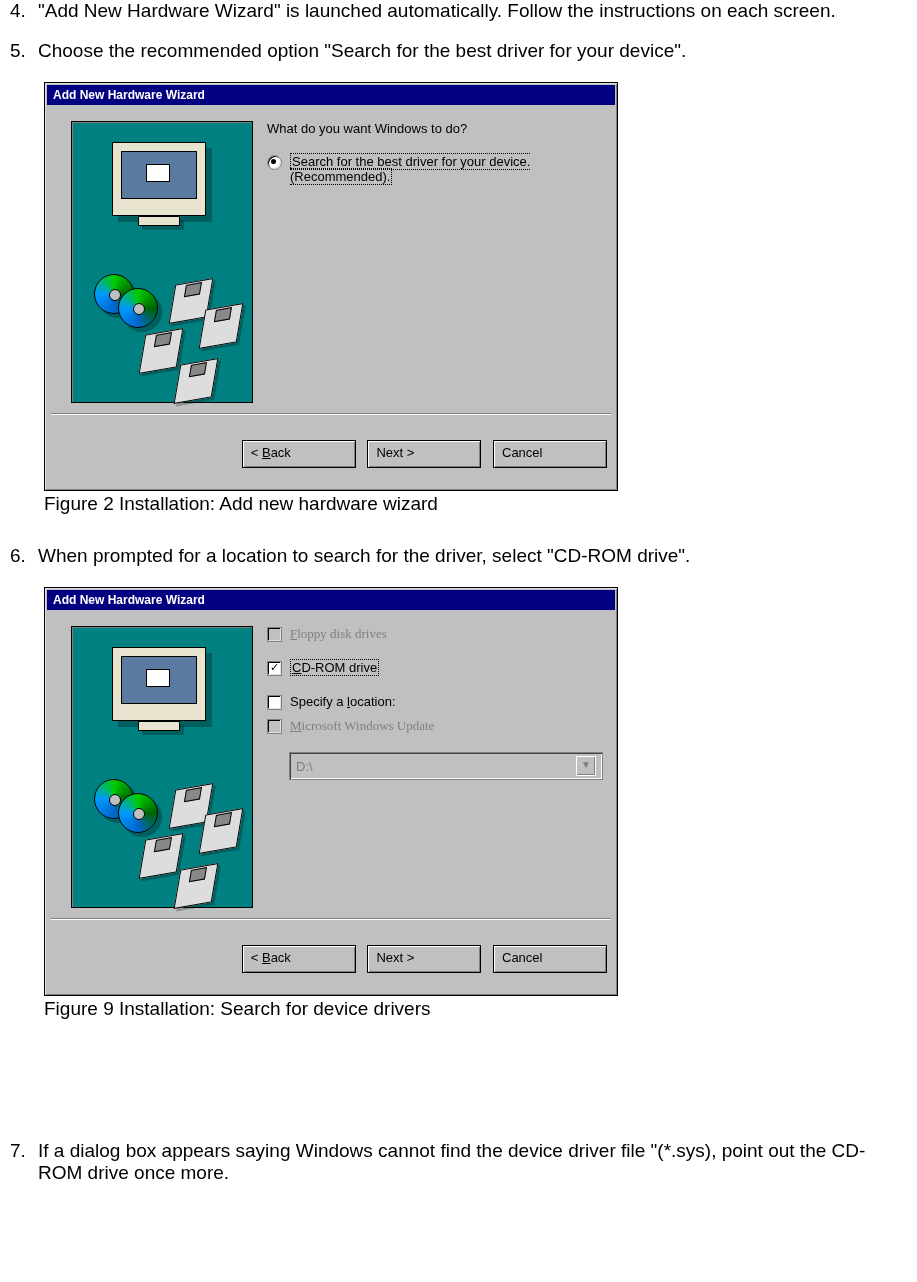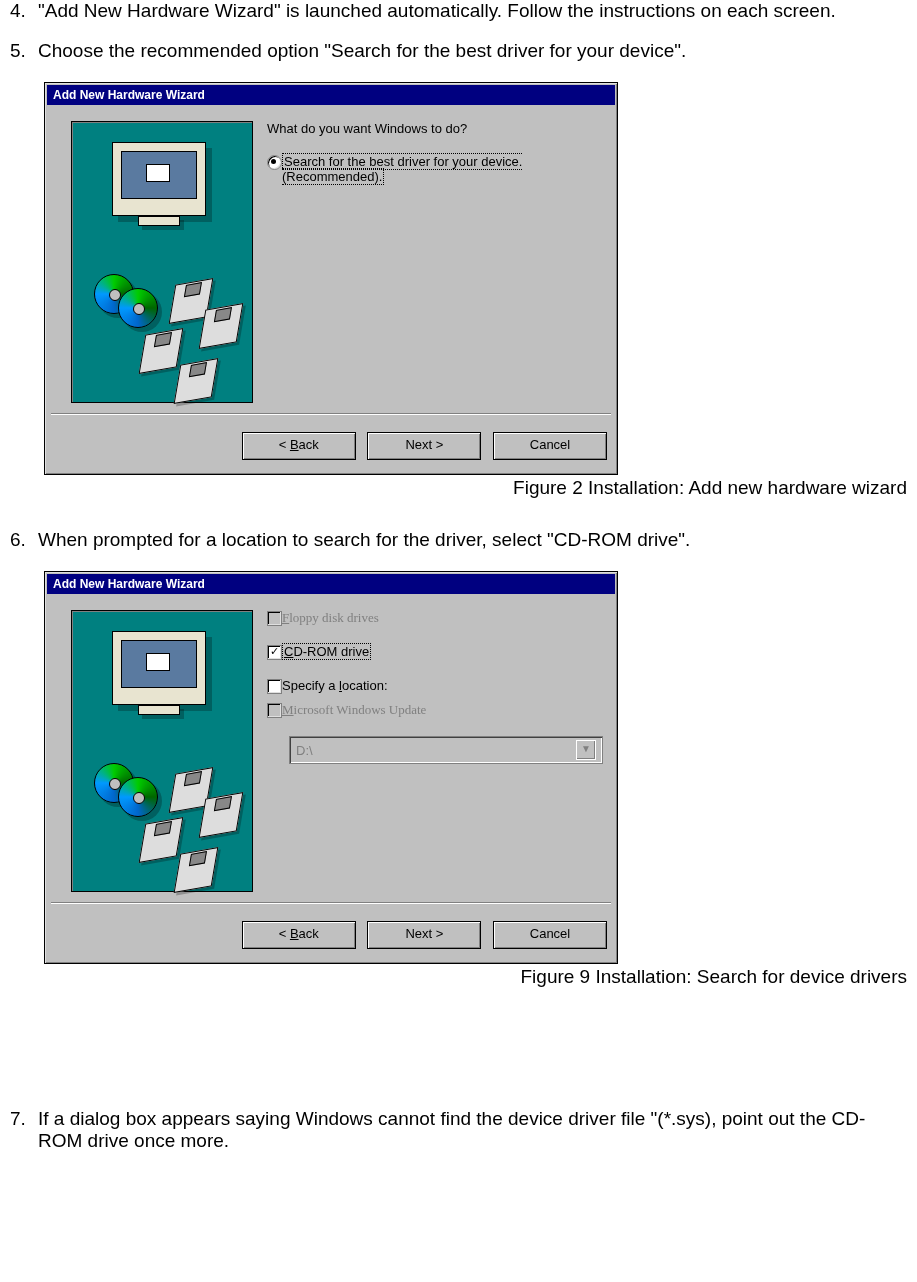--- a/index.html
+++ b/index.html
@@ -24,21 +24,20 @@
     width: 28px;
     flex-shrink: 0;
   }
   .body {
     flex: 1;
   }
   .caption {
     margin-left: 34px;
     margin-top: 2px;
     margin-bottom: 30px;
-    text-align: right;
   }
   
   .dialog {
     margin-left: 34px;
     margin-top: 20px;
     width: 572px;
     background: #c0c0c0;
     border: 1px solid #000;
     box-shadow: inset 1px 1px 0 #dfdfdf, inset -1px -1px 0 #808080;
     font-family: Tahoma, "MS Sans Serif", sans-serif;
@@ -113,21 +112,21 @@
   .f2{top:185px;left:130px;}
   .f3{top:210px;left:70px;}
   .f4{top:240px;left:105px;}
   .content {
     flex: 1;
     position: relative;
     min-height: 280px;
   }
   .question { margin-bottom: 18px; }
   .radio-row, .check-row {
-    display:flex; align-items:flex-start; 
+    display:flex; align-items:flex-start; gap:8px;
     margin-bottom:18px;
   }
   .w98-radio {
     width:13px;height:13px;border-radius:50%;
     background:#fff;border:1px solid #808080;
     box-shadow: inset -1px -1px 0 #dfdfdf, inset 1px 1px 0 #000;
     position:relative; flex-shrink:0; margin-top:1px;
   }
   .w98-radio.checked::after{
     content:"";position:absolute;left:3px;top:3px;width:5px;height:5px;border-radius:50%;background:#000;
@@ -157,22 +156,22 @@
     border:1px solid #fff; box-shadow: inset -1px -1px 0 #808080;
     text-align:center;font-size:10px;line-height:16px;color:#808080;
   }
   .browse-wrap{text-align:right; padding-right:18px;}
   .w98-btn{
     display:inline-block;
     min-width:96px; height:26px;
     background:#c0c0c0;
     border:1px solid #000;
     box-shadow: inset 1px 1px 0 #fff, inset -1px -1px 0 #808080;
-    text-align:center; line-height:24px;
-    padding:0 8px; margin:4px 4px;
+    text-align:left; line-height:24px;
+    padding:0 8px; margin:12px 4px;
     font-family: Tahoma, "MS Sans Serif", sans-serif; font-size:13px;
   }
   .w98-btn.default{ box-shadow: inset 1px 1px 0 #fff, inset -1px -1px 0 #808080, 0 0 0 1px #000 inset; }
   .w98-btn.disabled{ color:#808080; }
   .btnrow{
     border-top:1px solid #808080;
     box-shadow:0 1px 0 #fff inset;
     margin:0 6px 10px; padding-top:14px;
     text-align:right;
   }

